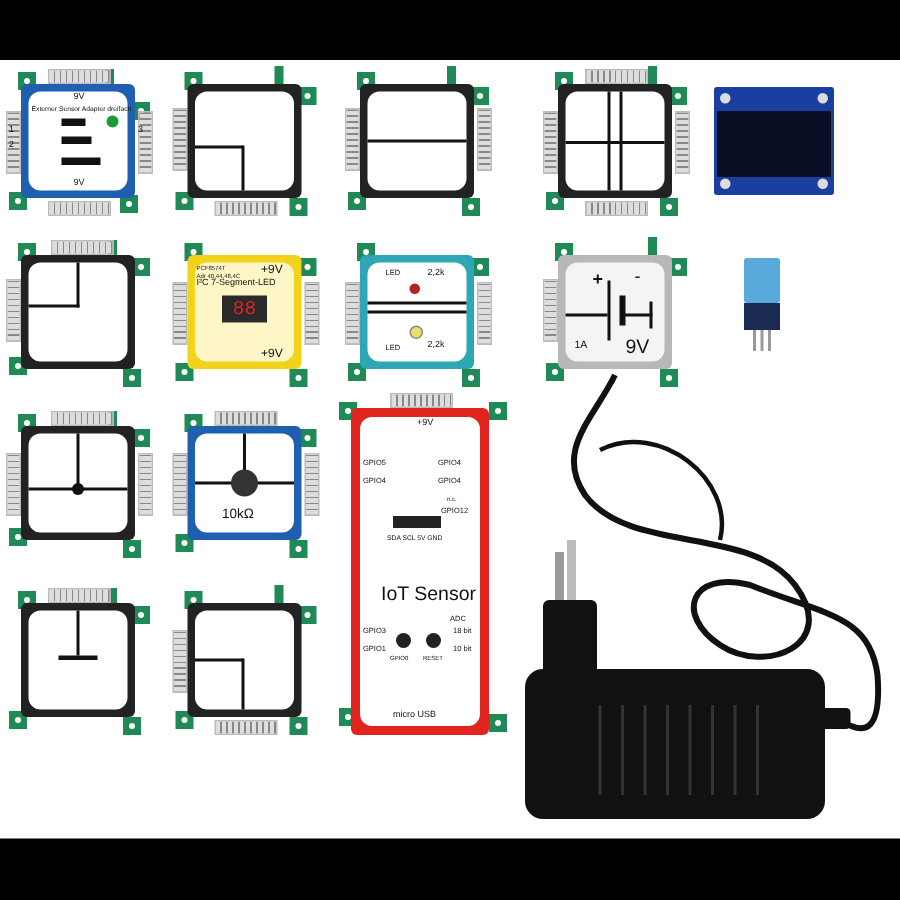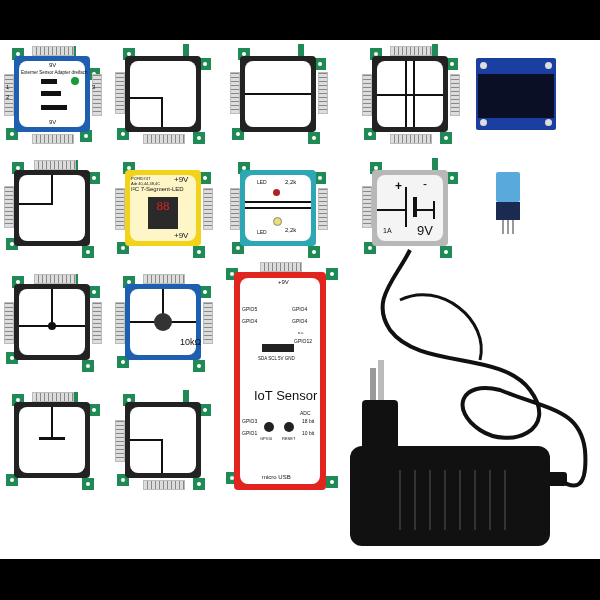--- a/index.html
+++ b/index.html
@@ -133,21 +133,21 @@
     <div class="pad" style="left:4px;top:84px;"></div>
     <div class="pad" style="left:80px;top:88px;"></div>
     <div class="conn side" style="left:2px;top:30px;"></div>
     <div class="conn side" style="left:90px;top:30px;"></div>
     <div class="body">
         <div class="face" style="background:#fff6c8;">
       <span class="txt" style="left:1px;top:1px;font-size:4px;">PCF8574T</span>
       <span class="txt" style="left:1px;top:6px;font-size:4px;">Adr 40,44,48,4C</span>
       <span class="txt" style="left:44px;top:0px;font-size:8px;">+9V</span>
       <span class="txt" style="left:1px;top:11px;font-size:6px;">I²C 7-Segment-LED</span>
-      <div style="position:absolute;left:18px;top:22px;width:30px;height:32px;background:#2a2a2a;color:#d22;font-family:Liberation Serif, serif;font-size:13px;text-align:center;line-height:18px;">88</div>
+      <div style="position:absolute;left:18px;top:22px;width:30px;height:18px;background:#2a2a2a;color:#d22;font-family:Liberation Mono, monospace;font-size:13px;text-align:center;line-height:18px;">88</div>
       <span class="txt" style="left:44px;top:56px;font-size:8px;">+9V</span>
     </div>
       </div>
   </div>
 
   <div class="brick teal" style="left:228px;top:118px;">
     <div class="pad" style="left:10px;top:4px;"></div>
     <div class="pad" style="left:86px;top:14px;"></div>
     <div class="pad" style="left:4px;top:84px;"></div>
     <div class="pad" style="left:80px;top:88px;"></div>
@@ -221,21 +221,21 @@
     <div class="pad" style="left:4px;top:84px;"></div>
     <div class="pad" style="left:80px;top:88px;"></div>
     <div class="conn top" style="left:30px;top:2px;"></div>
     <div class="conn side" style="left:2px;top:30px;"></div>
     <div class="conn side" style="left:90px;top:30px;"></div>
     <div class="body">
         <div class="face">
       <div class="line" style="left:32px;top:0;width:2px;height:26px;"></div>
       <div class="line" style="left:0;top:32px;width:66px;height:2px;"></div>
       <div style="position:absolute;left:24px;top:24px;width:18px;height:18px;border-radius:50%;background:#333;"></div>
-      <span class="txt" style="left:18px;top:48px;font-size:9px;margin-left:32px;">10kΩ</span>
+      <span class="txt" style="left:18px;top:48px;font-size:9px;">10kΩ</span>
     </div>
       </div>
   </div>
 
   <div style="position:absolute;left:222px;top:222px;width:116px;height:234px;">
     <div class="pad" style="left:4px;top:6px;"></div>
     <div class="pad" style="left:104px;top:6px;"></div>
     <div class="pad" style="left:4px;top:210px;"></div>
     <div class="pad" style="left:104px;top:214px;"></div>
     <div class="conn top" style="left:38px;top:0px;"></div>

